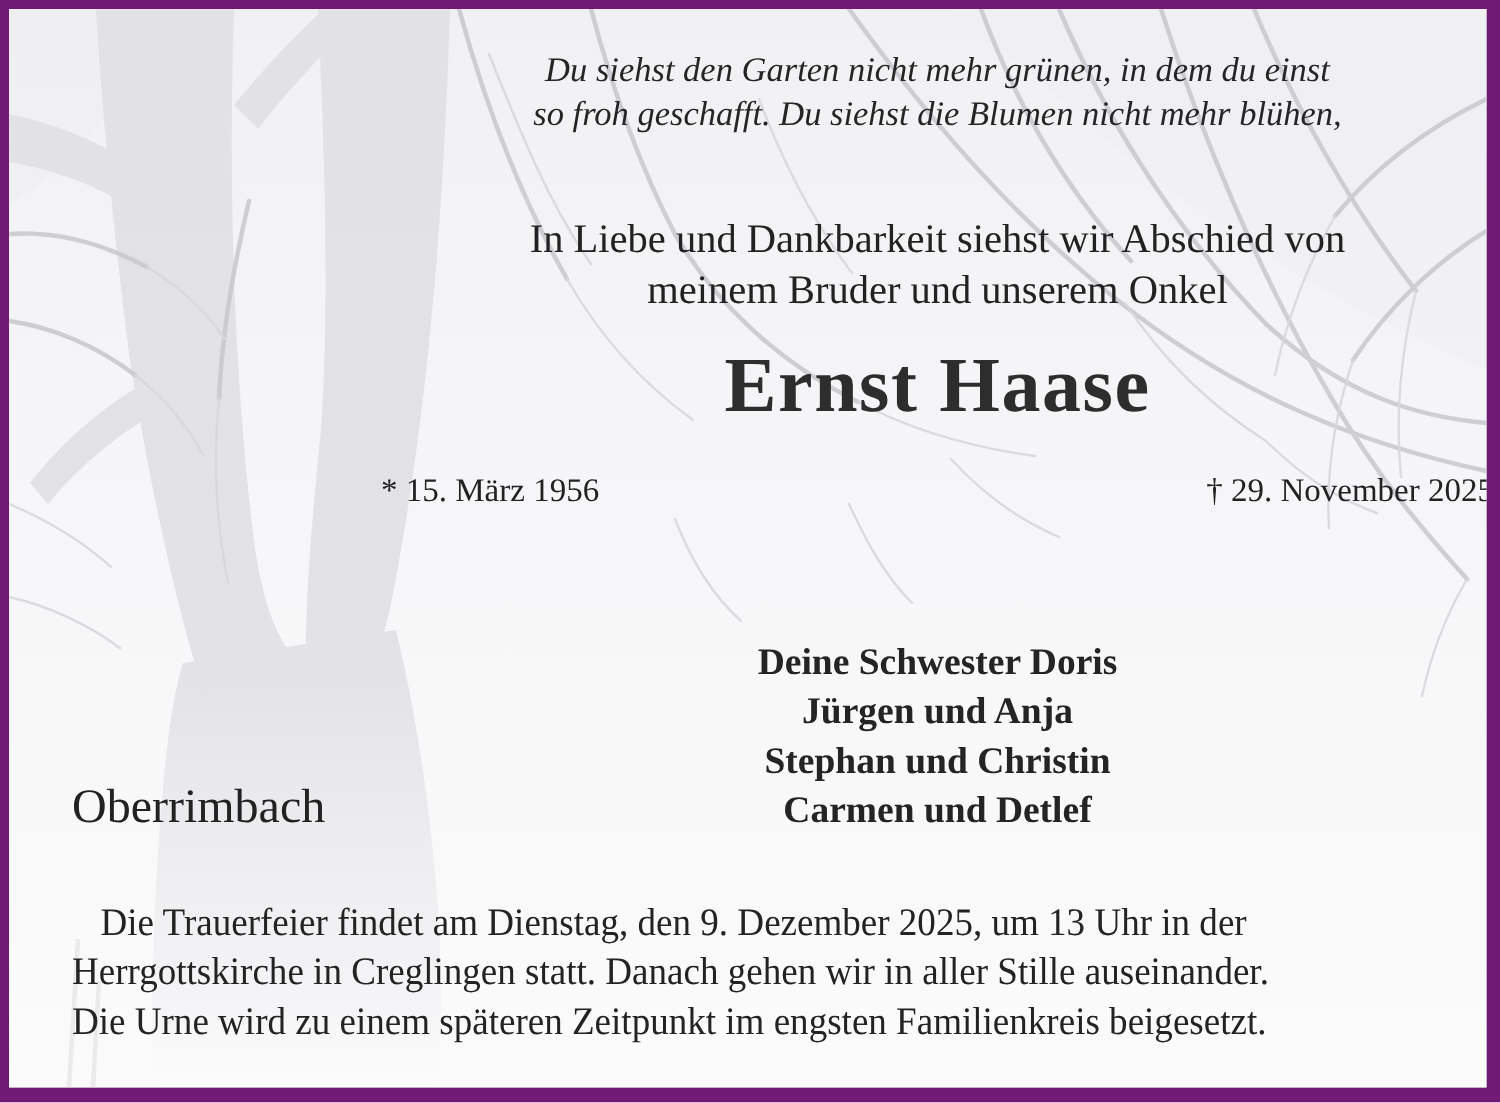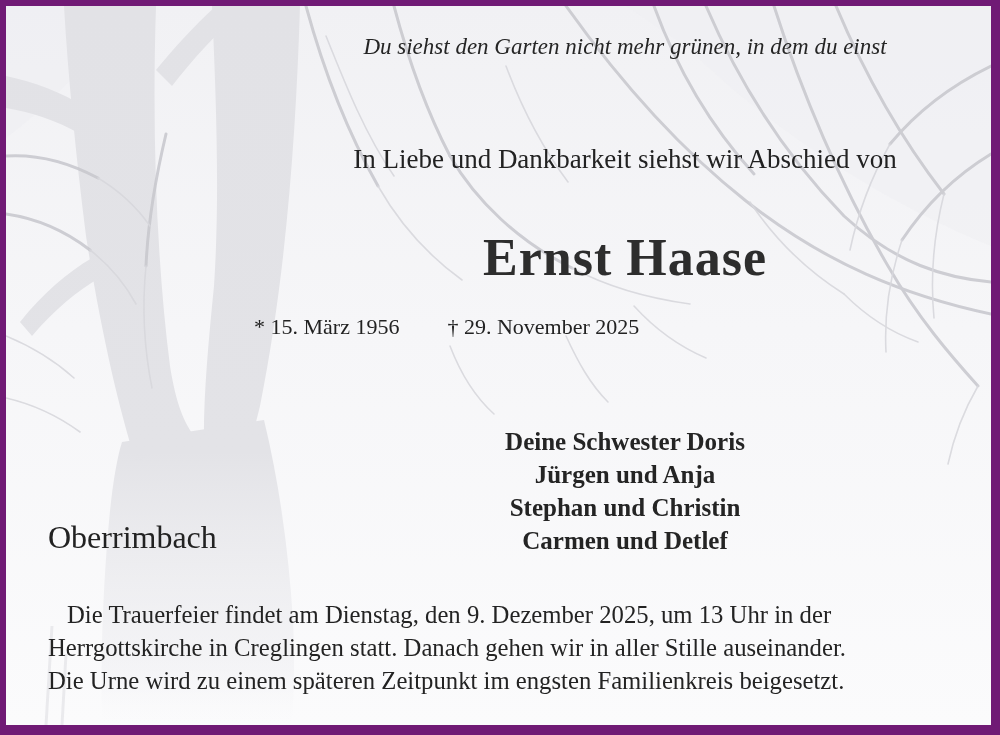--- a/index.html
+++ b/index.html
@@ -70,21 +70,21 @@
     font-weight: bold;
     letter-spacing: 1px;
     color: #2d2d2d;
   }
 
   .dates {
     top: 307px;
     font-size: 22px;
     line-height: 28px;
     display: flex;
-    justify-content: flex-start;
+    justify-content: space-between;
     gap: 48px;
   }
 
   .mourning-intro {
     top: 386px;
     font-size: 24px;
     line-height: 30px;
   }
 
   .mourners {
@@ -192,24 +192,26 @@
       <g stroke="#e4e4e8" stroke-width="3" fill="none" opacity="0.7">
         <path d="M46,620 L40,719"></path>
         <path d="M60,648 L56,719"></path>
       </g>
     </svg>
 
     <div class="content">
 
       <div class="epigraph">
         <div>Du siehst den Garten nicht mehr grünen, in dem du einst</div>
+        <div>so froh geschafft. Du siehst die Blumen nicht mehr blühen,</div>
       </div>
 
       <div class="farewell">
         <div>In Liebe und Dankbarkeit siehst wir Abschied von</div>
+        <div>meinem Bruder und unserem Onkel</div>
       </div>
 
       <h1 class="deceased-name">Ernst Haase</h1>
 
       <div class="dates">
         <span>* 15. März 1956</span>
         <span>† 29. November 2025</span>
       </div>
 
 

